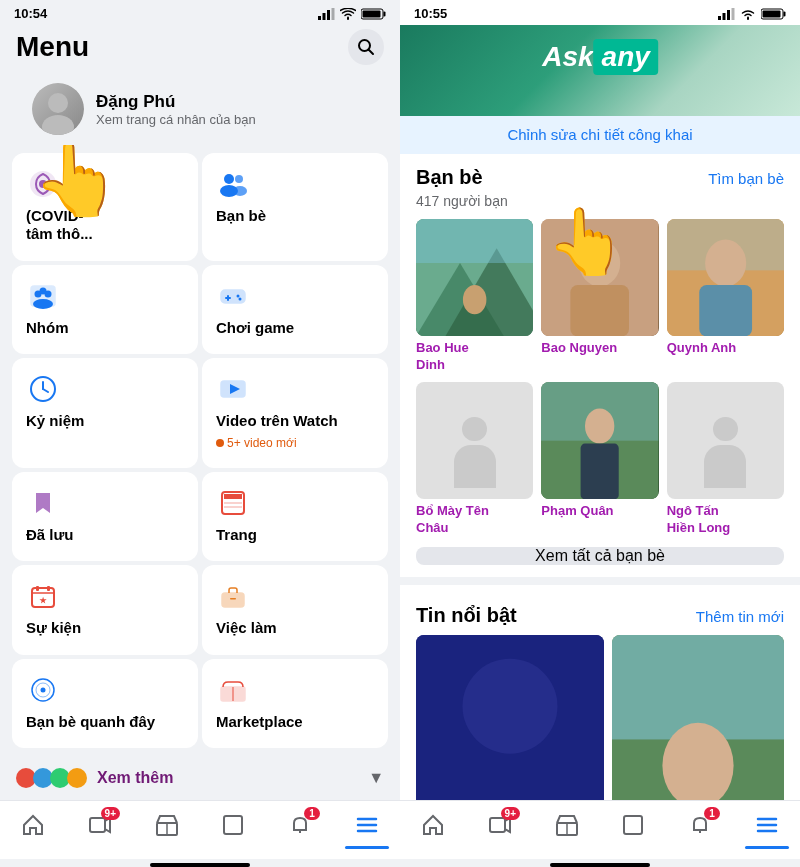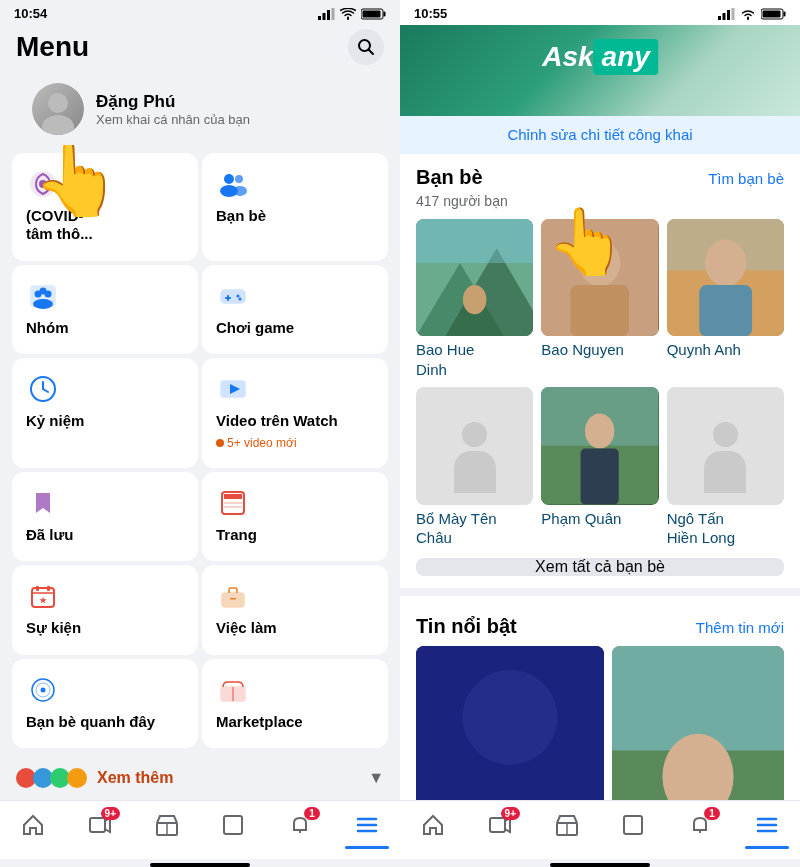--- a/index.html
+++ b/index.html
@@ -153,21 +153,21 @@
       background: #f0f2f5;
       cursor: pointer;
     }
     .see-more-icons {
       display: flex;
       gap: 3px;
     }
     .see-more-label {
       font-size: 16px;
       font-weight: 700;
-      color: #c2410c;
+      color: #701a75;
       flex: 1;
     }
     .chevron {
       font-size: 16px;
       color: #65676b;
     }
 
     
     .bottom-nav {
       display: flex;
@@ -345,23 +345,23 @@
       margin-bottom: 4px;
     }
     .silhouette-body {
       width: 60%;
       height: 45%;
       border-radius: 40% 40% 0 0;
       background: #aaa;
     }
 
     .friend-name {
-      font-size: 15px;
-      font-weight: 400;
-      color: #0c4a6e;
+      font-size: 13px;
+      font-weight: 700;
+      color: #a21caf;
       line-height: 1.3;
     }
 
     .see-all-btn {
       width: 100%;
       background: #e4e6eb;
       border: none;
       border-radius: 8px;
       font-size: 16px;
       font-weight: 400;
@@ -458,21 +458,21 @@
     <div class="avatar-circle">
       <div class="avatar-inner">
         <svg width="52" height="52" viewBox="0 0 52 52">
           <circle cx="26" cy="20" r="10" fill="#bbb"></circle>
           <ellipse cx="26" cy="44" rx="16" ry="12" fill="#bbb"></ellipse>
         </svg>
       </div>
     </div>
     <div>
       <div class="profile-name">Đặng Phú</div>
-      <div class="profile-sub">Xem khai cá nhân của bạn</div>
+      <div class="profile-sub">Xem trang cá nhân của bạn</div>
     </div>
   </div>
 
   <div class="menu-grid">
 
     <div class="menu-item" style="position:relative; overflow:visible;">
       <div class="menu-item-icon">
         <svg width="30" height="30" viewBox="0 0 30 30">
             <circle cx="15" cy="15" r="13" fill="#9b59b6" opacity="0.15"></circle>
             <path d="M15 5 Q22 8 22 15 Q22 22 15 25 Q8 22 8 15 Q8 8 15 5Z" fill="none" stroke="#9b59b6" stroke-width="2"></path>

